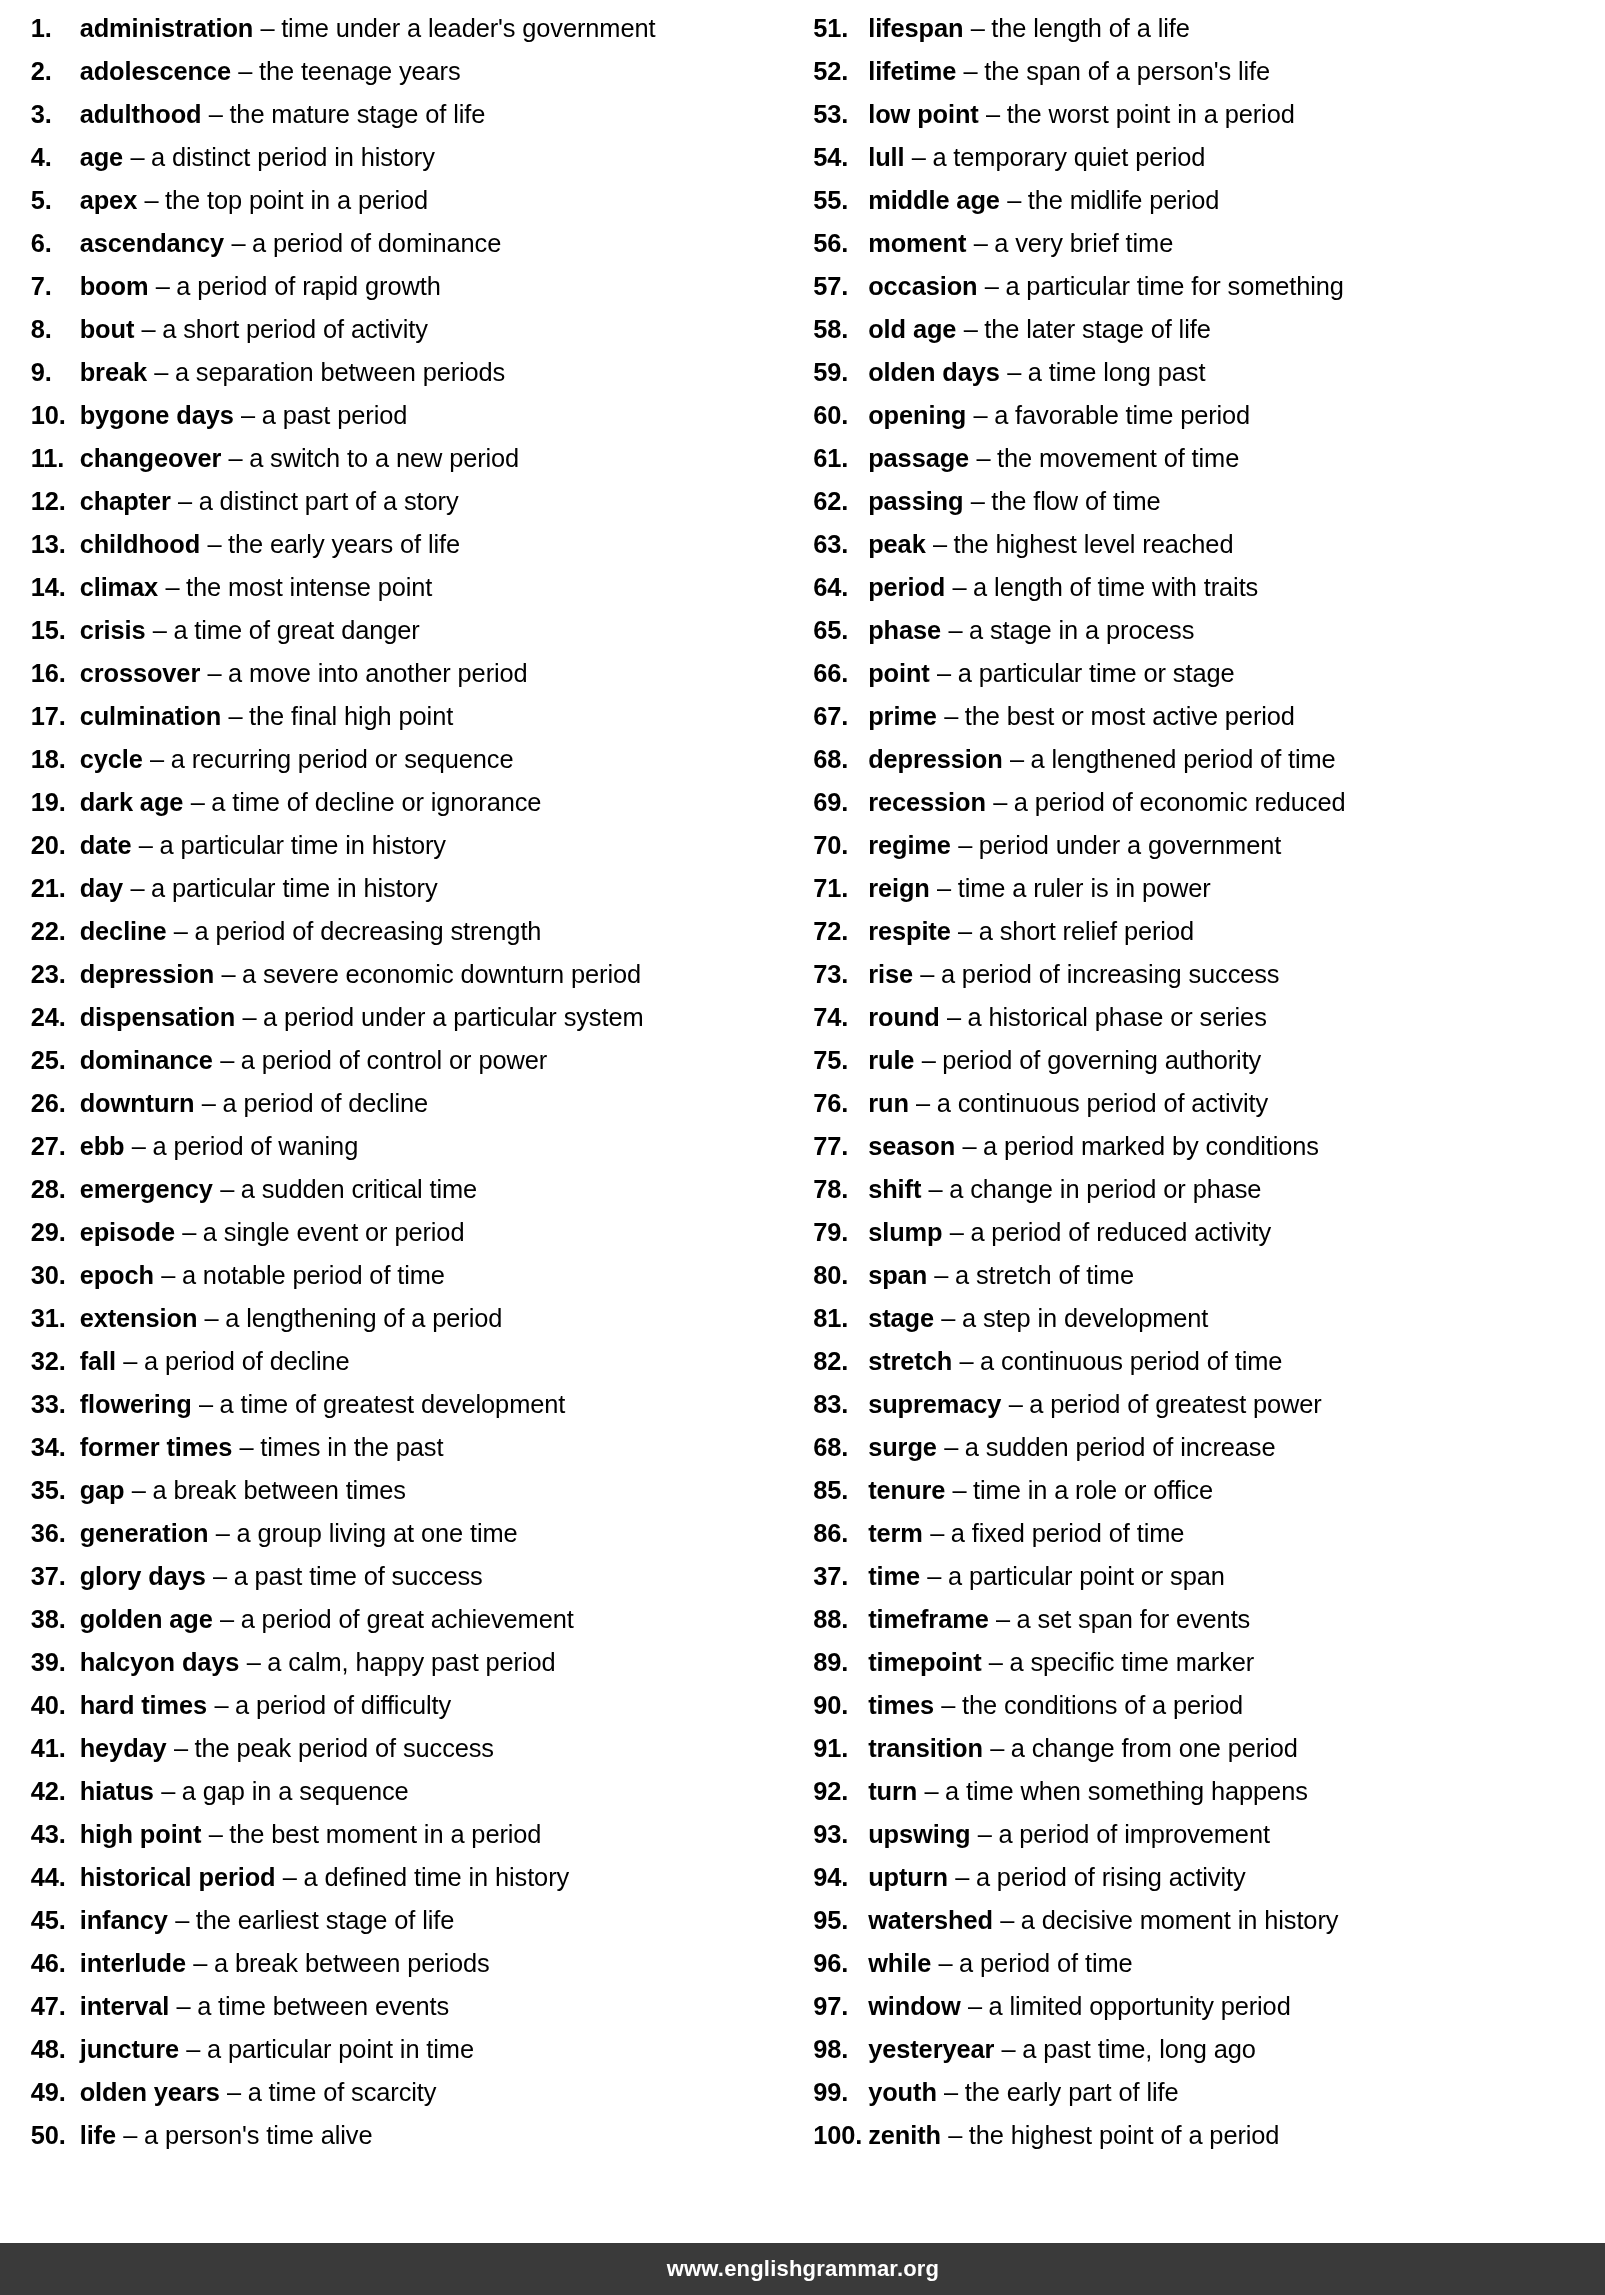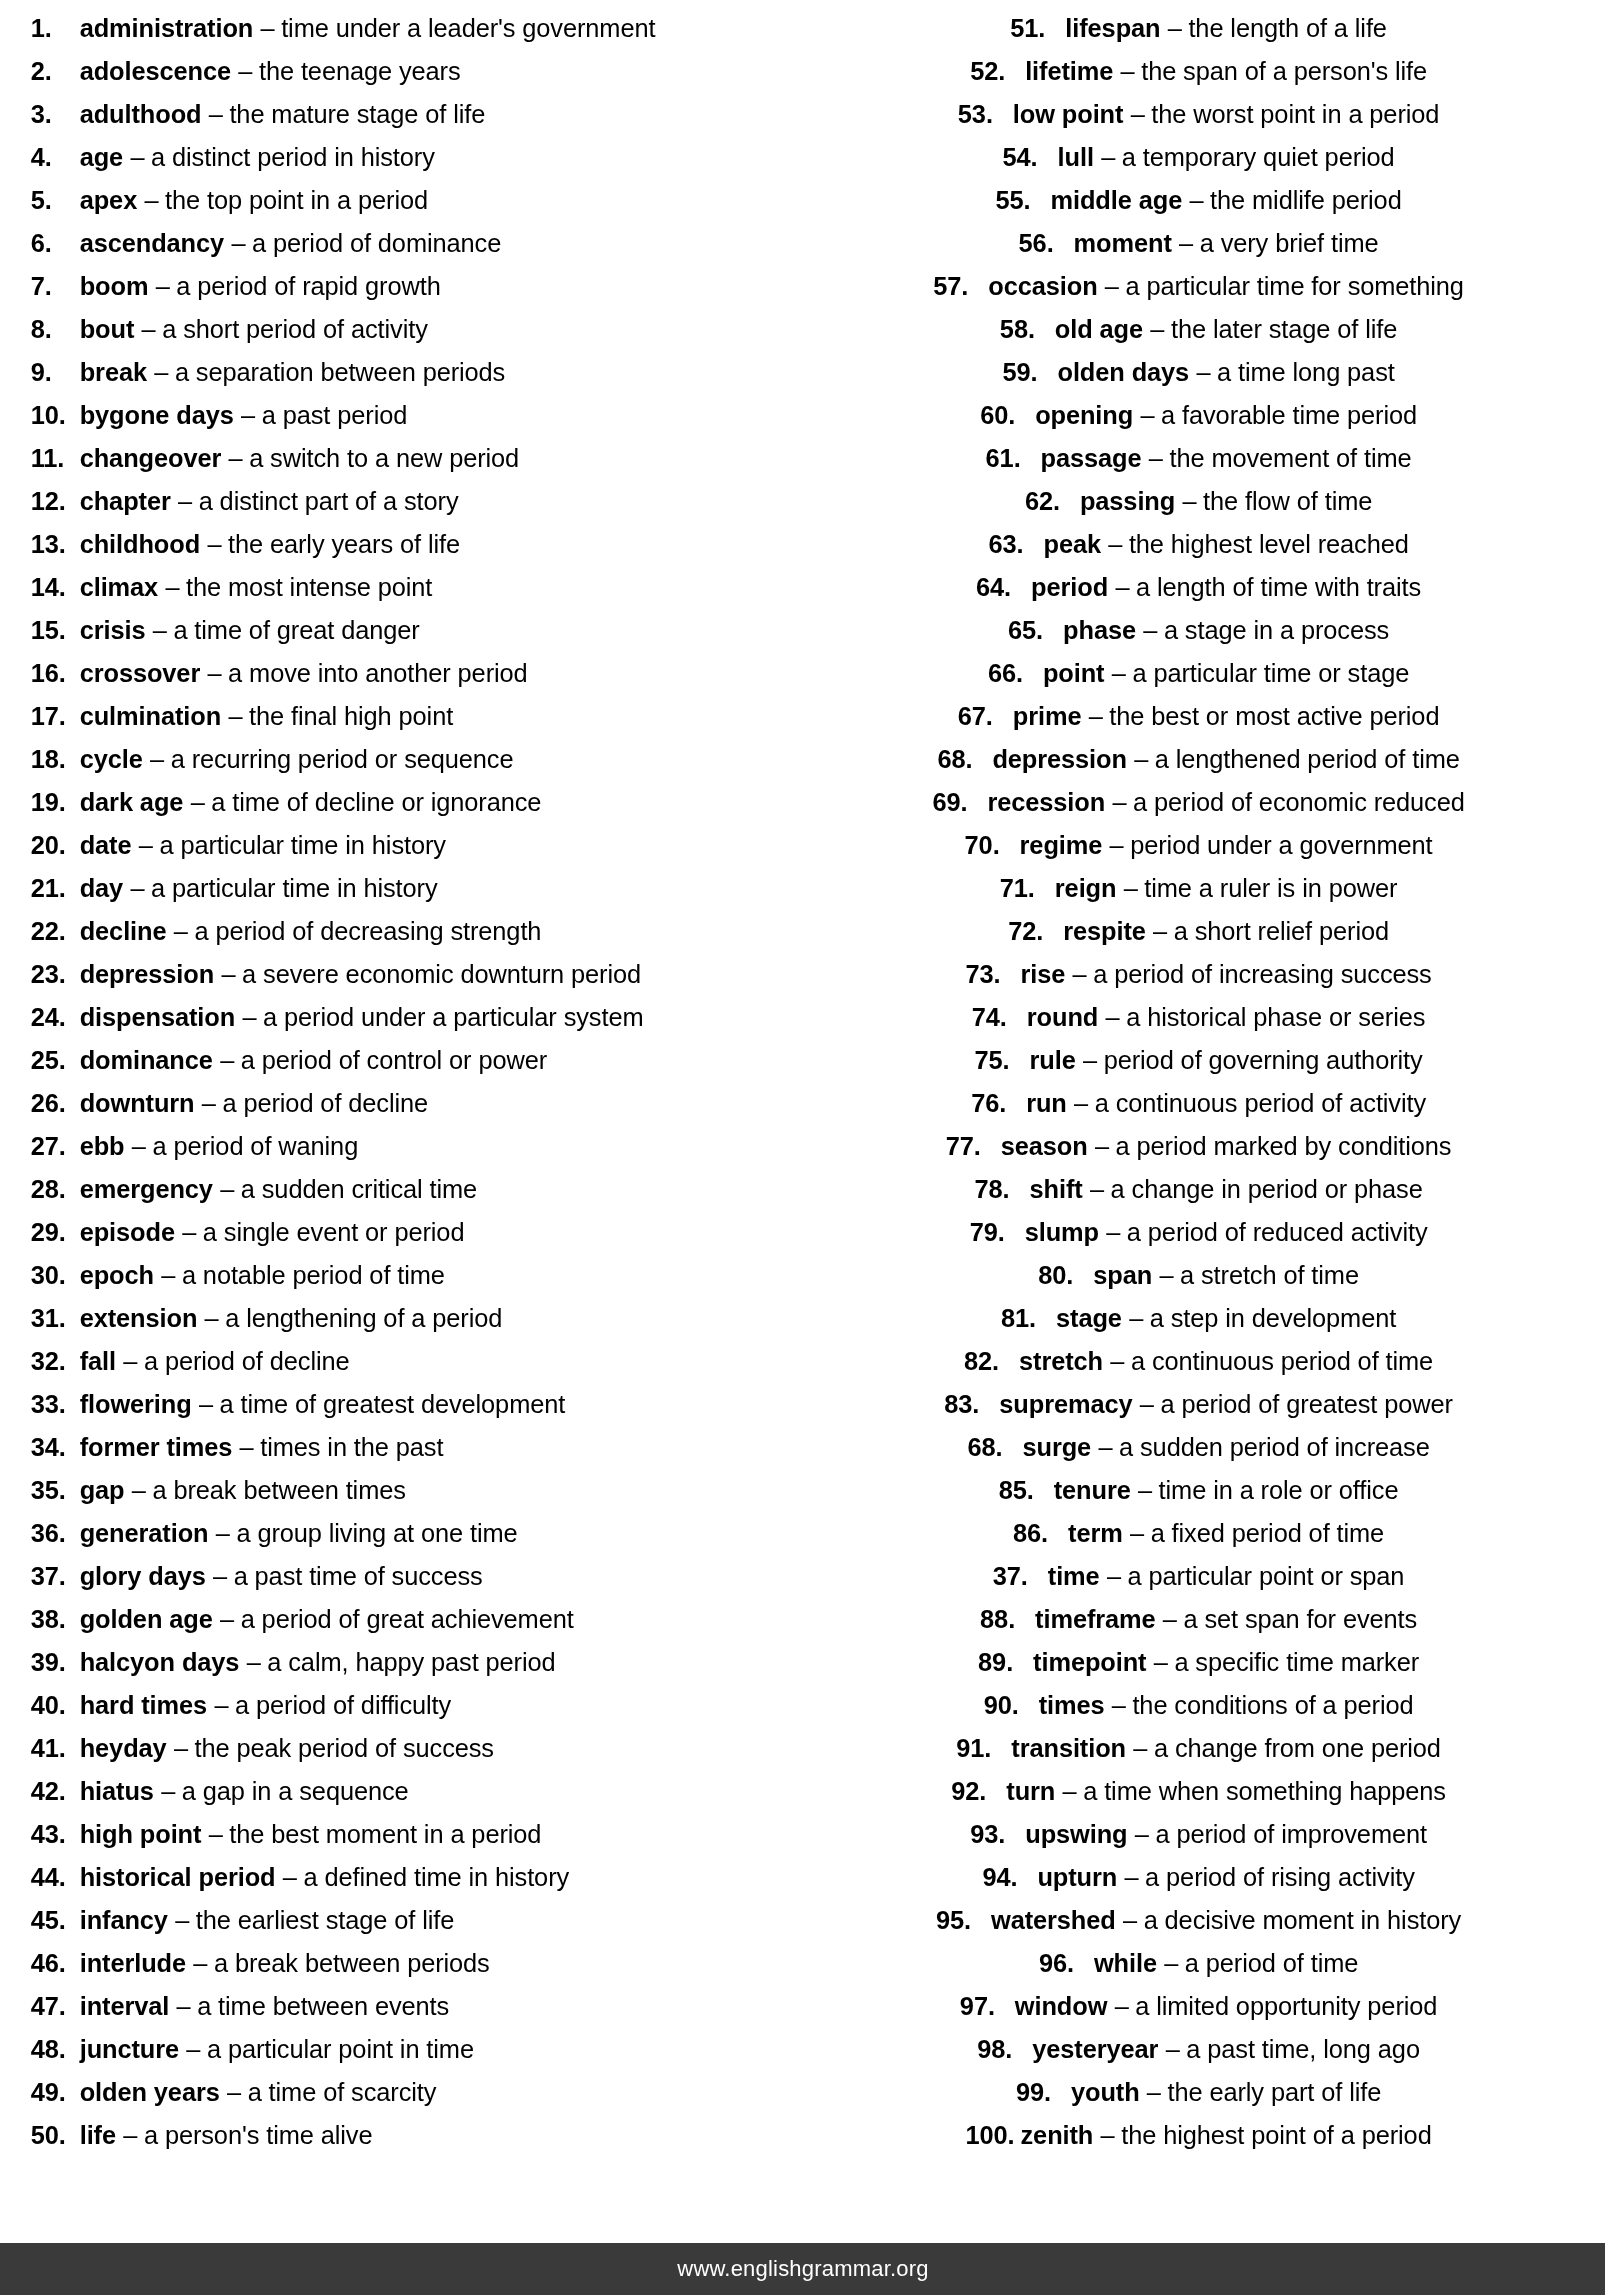--- a/index.html
+++ b/index.html
@@ -30,21 +30,21 @@
     display: flex;
     flex-direction: row;
     gap: 0px;
   }
   .column {
     flex: 1 1 50%;
     display: flex;
     flex-direction: column;
   }
   .column.left { padding-left: 8.7px; padding-right: 7.3px; }
-  .column.right { padding-left: 10.2px; align-items: center; }
+  .column.right { padding-left: 10.2px; }
 
   .entry {
     display: flex;
     flex-direction: row;
     align-items: baseline;
     height: 43px;
     line-height: 1;
     white-space: nowrap;
   }
   .num {
@@ -79,21 +79,21 @@
     flex: 0 0 auto;
     height: 52px;
     background: #3a3a3a;
     color: #ffffff;
     display: flex;
     align-items: center;
     justify-content: center;
   }
   .footer-text {
     font-size: 22px;
-    font-weight: normal;
+    font-weight: bold;
     letter-spacing: 0.2px;
   }
 </style>
 </head>
 <body>
 
 <div class="page">
   <div class="content">
     <div class="column left" id="col-left">
         <div class="entry">

